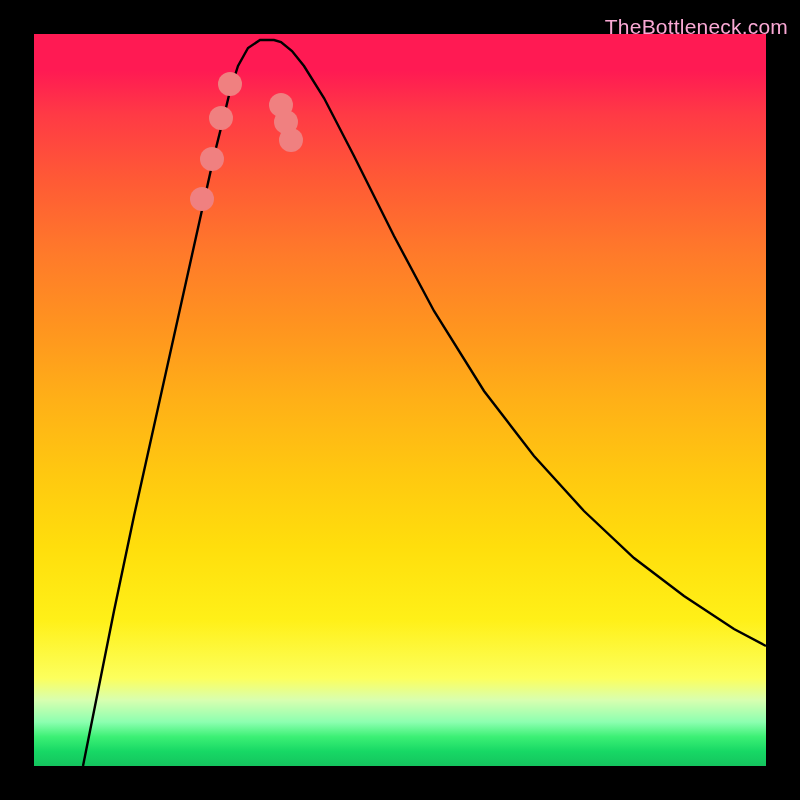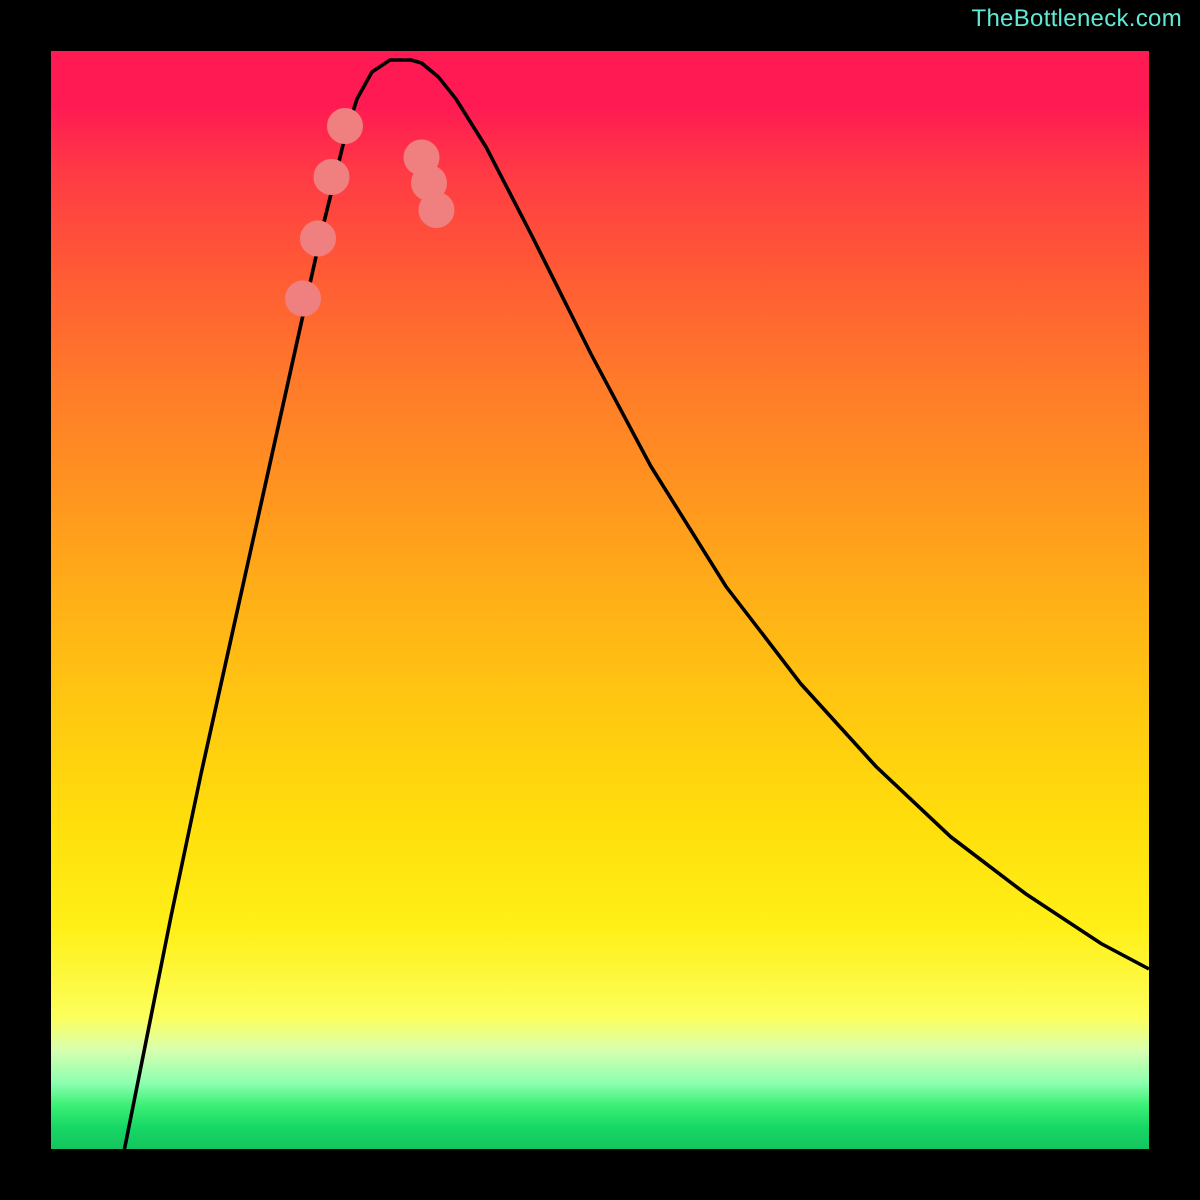--- a/index.html
+++ b/index.html
@@ -55,24 +55,24 @@
   }
   .curve-svg {
     position: absolute;
     left: 0;
     top: 0;
     width: 732px;
     height: 732px;
   }
   .watermark {
     position: absolute;
-    top: 4px;
+    top: 15px;
     right: 12px;
-    color: #5eead4;
-    font-size: 16px;
+    color: #f9a8d4;
+    font-size: 21px;
     font-weight: 400;
     letter-spacing: 0.2px;
     user-select: none;
   }
 </style>
 </head>
 <body>
 
 <div class="frame">
 

